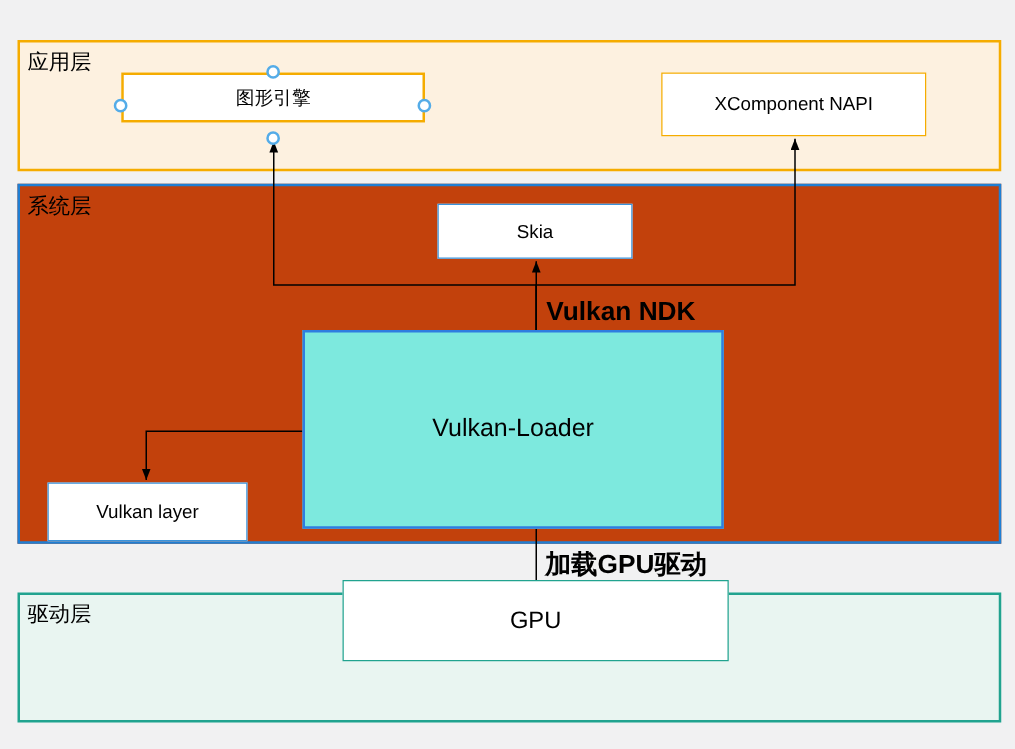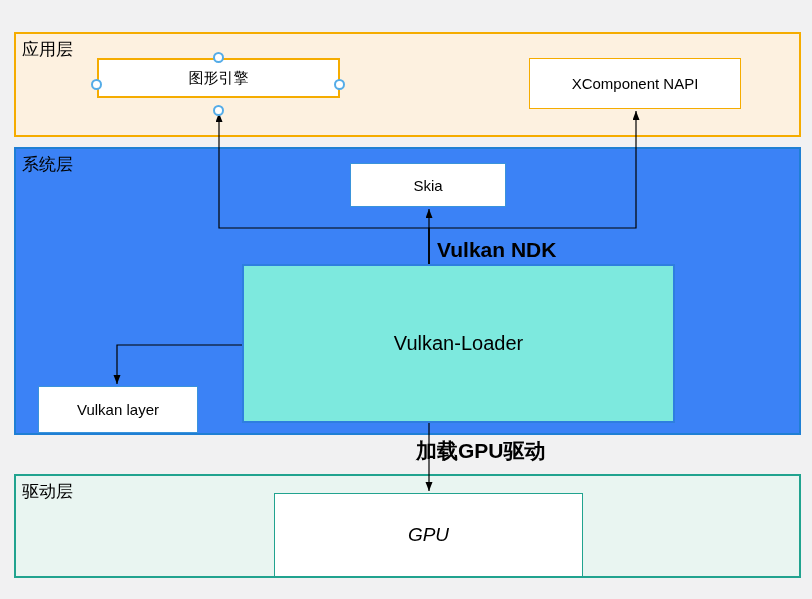--- a/index.html
+++ b/index.html
@@ -68,21 +68,21 @@
 </style>
 </head>
 <body>
 
 <div class="canvas">
 
   <div class="layer" style="left:14px; top:32px; width:787px; height:105px; background:#fdf1e0; border-color:#f5ac00;">
     <span class="layer-label">应用层</span>
   </div>
 
-  <div class="layer" style="left:14px; top:147px; width:787px; height:288px; background:#3b82f6; border-color:#1f7fd4;">
+  <div class="layer" style="left:14px; top:147px; width:787px; height:288px; background:#c2410c; border-color:#1f7fd4;">
     <span class="layer-label">系统层</span>
   </div>
 
   <div class="layer" style="left:14px; top:474px; width:787px; height:104px; background:#e9f5f1; border-color:#21a38f;">
     <span class="layer-label">驱动层</span>
   </div>
 
   <svg class="edges-svg" viewBox="0 0 812 599" xmlns="http://www.w3.org/2000/svg">
     <defs>
       <marker id="arrowhead" markerUnits="userSpaceOnUse" markerWidth="10" markerHeight="10" refX="9" refY="3.5" orient="auto">
@@ -101,35 +101,35 @@
   </div>
 
   <div class="node" style="left:529px; top:58px; width:212px; height:51px; border:1.3px solid #f5ac00;">
     <span>XComponent NAPI</span>
   </div>
 
   <div class="node" style="left:350px; top:163px; width:156px; height:44px; border:1.3px solid #3a93db;">
     <span>Skia</span>
   </div>
 
-  <div class="node" style="left:242px; top:264px; width:433px; height:159px; background:#7de9de; border:2px solid #2e7ee0; font-size:20px;">
+  <div class="node" style="left:242px; top:264px; width:337px; height:159px; background:#7de9de; border:2px solid #2e7ee0; font-size:20px;">
     <span>Vulkan-Loader</span>
   </div>
 
   <div class="node" style="left:38px; top:386px; width:160px; height:47px; border:1.3px solid #3a93db;">
     <span>Vulkan layer</span>
   </div>
 
-  <div class="node" style="left:274px; top:493px; width:309px; height:84px; border:1.3px solid #21a38f; font-size:19px;font-style:italic;">
+  <div class="node" style="left:274px; top:464px; width:309px; height:65px; border:1.3px solid #21a38f; font-size:19px;">
     <span>GPU</span>
   </div>
 
   <div class="handle" style="left:213px; top:52px;"></div>
   <div class="handle" style="left:91px; top:79px;"></div>
   <div class="handle" style="left:334px; top:79px;"></div>
   <div class="handle" style="left:213px; top:105px;"></div>
 
   <div class="edge-label" style="left:437px; top:238px;">Vulkan NDK</div>
 
 
-  <div class="edge-label" style="left:416px; top:437px;">加载GPU驱动</div>
+  <div class="edge-label" style="left:436px; top:437px;">加载GPU驱动</div>
 
 </div>
 
 </body></html>

